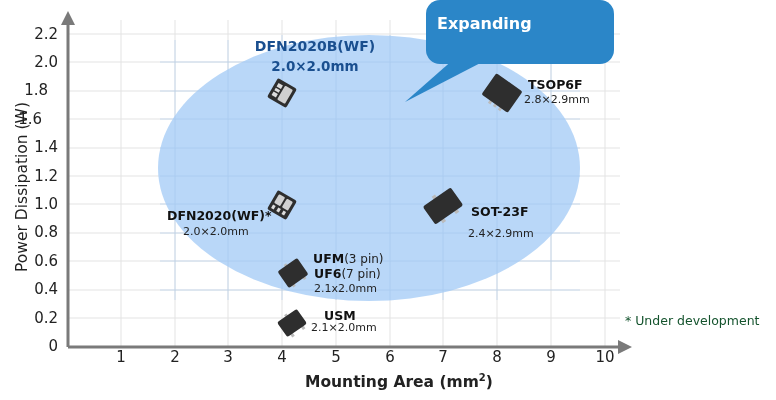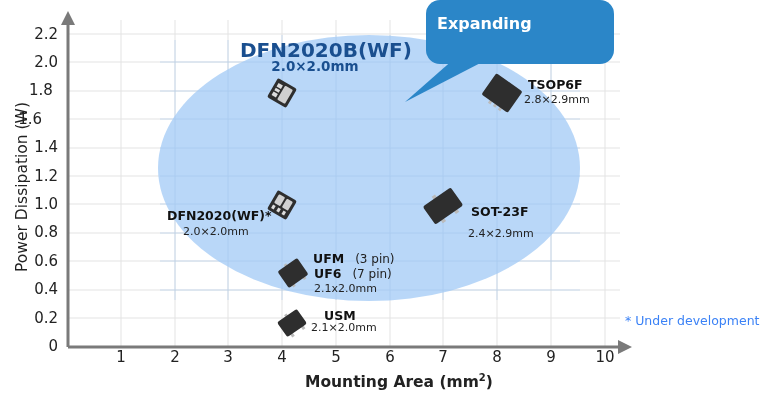--- a/index.html
+++ b/index.html
@@ -4,25 +4,25 @@
 <style>
   html, body { margin:0; padding:0; background:#ffffff; }
   body { width:776px; height:400px; position:relative; overflow:hidden; font-family:"DejaVu Sans", sans-serif; }
   #chart { position:absolute; left:0; top:0; width:776px; height:400px; }
   .lbl { position:absolute; white-space:nowrap; font-family:"DejaVu Sans", sans-serif; }
   .tick-y { font-size:15px; color:#222; text-align:right; width:40px; }
   .tick-x { font-size:15px; color:#222; text-align:center; width:30px; }
   .axis-title { font-size:15.5px; color:#222; }
   .pkg-name { font-size:12.5px; font-weight:bold; color:#111; }
   .pkg-size { font-size:11px; color:#222; }
-  .pkg-pins { font-size:12px; font-weight:normal; color:#222;padding-left:11px; }
-  .featured-name { font-size:20px; font-weight:bold; color:#1a4f8f; text-align:center; }
+  .pkg-pins { font-size:12px; font-weight:normal; color:#222; }
+  .featured-name { font-size:14px; font-weight:bold; color:#1a4f8f; text-align:center; }
   .featured-size { font-size:13.5px; font-weight:bold; color:#1a4f8f; text-align:center; }
   .callout-text { font-size:16px; font-weight:bold; color:#ffffff; line-height:21px; }
-  .footnote { font-size:12.5px; color:#3b82f6; }
+  .footnote { font-size:12.5px; color:#14532d; }
 </style>
 </head>
 <body>
 
 <svg id="chart" viewBox="0 0 776 400" xmlns="http://www.w3.org/2000/svg">
 
   <g stroke="#e3e3e3" stroke-width="1">
     <line x1="121" y1="20" x2="121" y2="347"></line>
       <line x1="175" y1="20" x2="175" y2="347"></line>
     <line x1="228" y1="20" x2="228" y2="347"></line>
@@ -123,21 +123,21 @@
 
 <div class="lbl tick-y" style="left:18px;top:337px;">0</div>
 <div class="lbl tick-y" style="left:18px;top:309px;">0.2</div>
 <div class="lbl tick-y" style="left:18px;top:280px;">0.4</div>
 <div class="lbl tick-y" style="left:18px;top:252px;">0.6</div>
 <div class="lbl tick-y" style="left:18px;top:223px;">0.8</div>
 <div class="lbl tick-y" style="left:18px;top:195px;">1.0</div>
 <div class="lbl tick-y" style="left:18px;top:167px;">1.2</div>
 <div class="lbl tick-y" style="left:18px;top:138px;">1.4</div>
 <div class="lbl tick-y" style="left:2px;top:110px;">1.6</div>
-<div class="lbl tick-y" style="left:21px;top:81px;text-align:center;">1.8</div>
+<div class="lbl tick-y" style="left:8px;top:81px;">1.8</div>
 <div class="lbl tick-y" style="left:18px;top:53px;">2.0</div>
 <div class="lbl tick-y" style="left:18px;top:25px;">2.2</div>
 
 <div class="lbl tick-x" style="left:106px;top:348px;">1</div>
 <div class="lbl tick-x" style="left:160px;top:348px;">2</div>
 <div class="lbl tick-x" style="left:213px;top:348px;">3</div>
 <div class="lbl tick-x" style="left:267px;top:348px;">4</div>
 <div class="lbl tick-x" style="left:321px;top:348px;">5</div>
 <div class="lbl tick-x" style="left:375px;top:348px;">6</div>
 <div class="lbl tick-x" style="left:428px;top:348px;">7</div>

